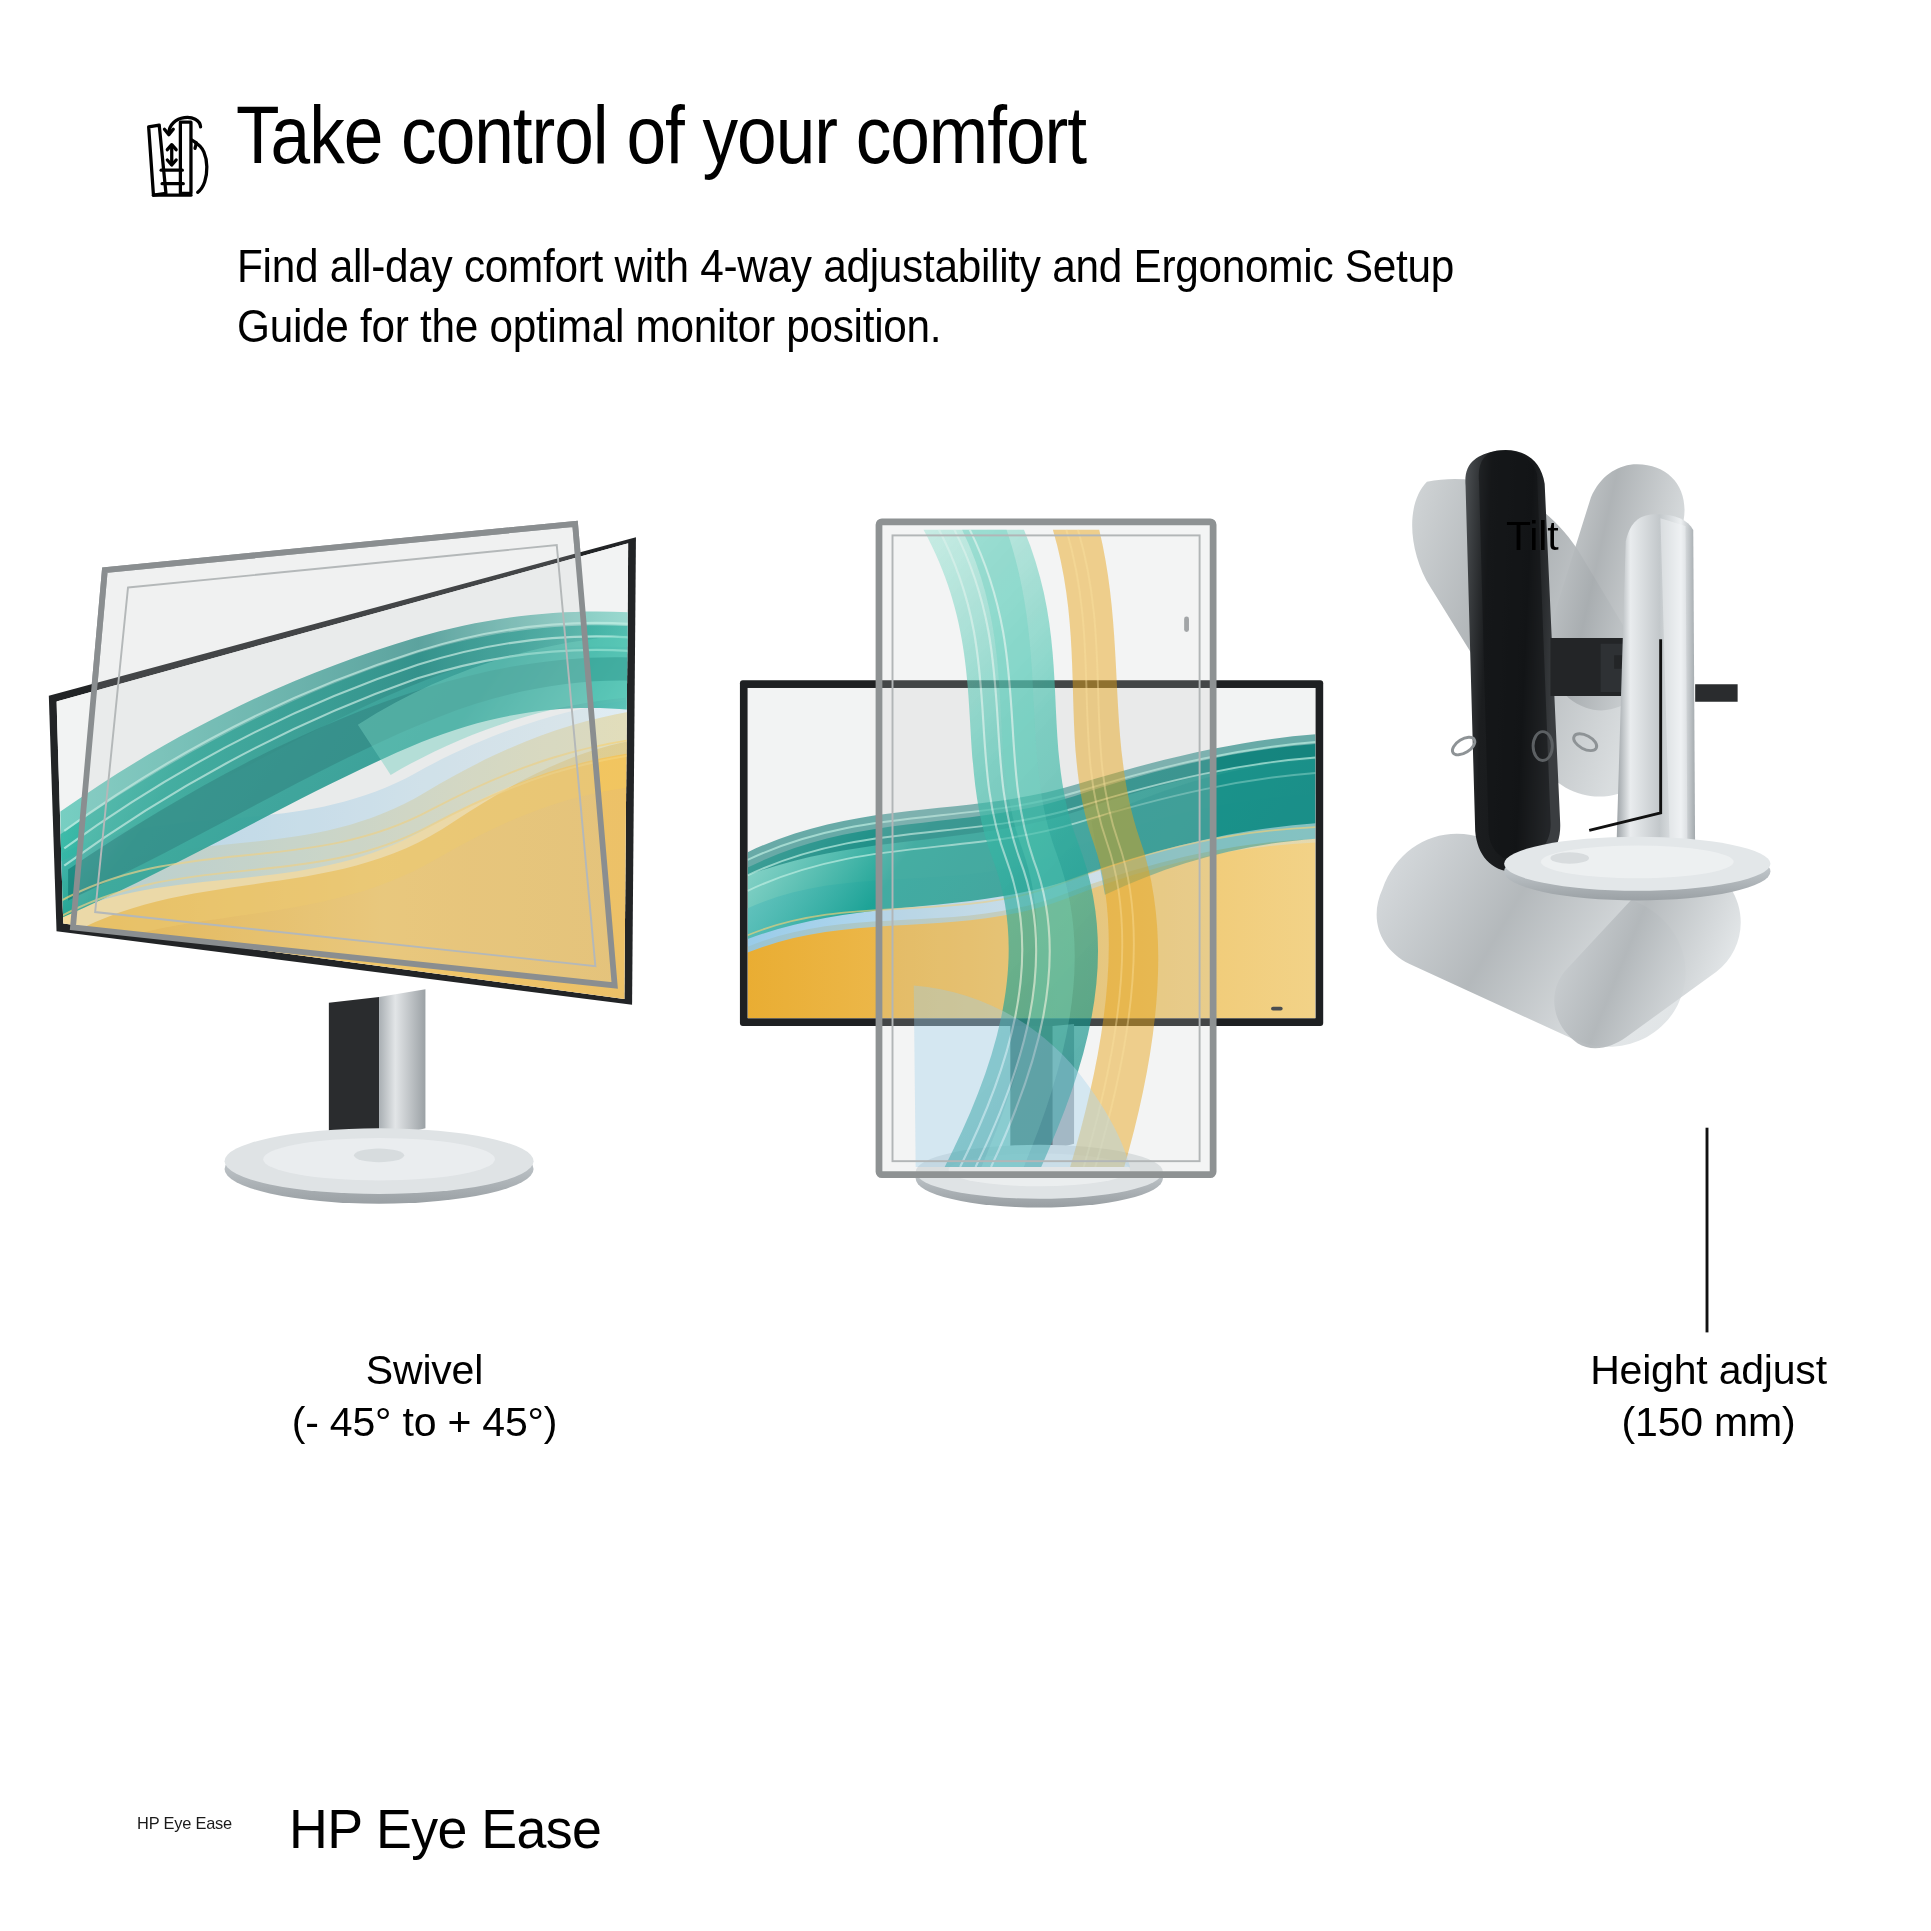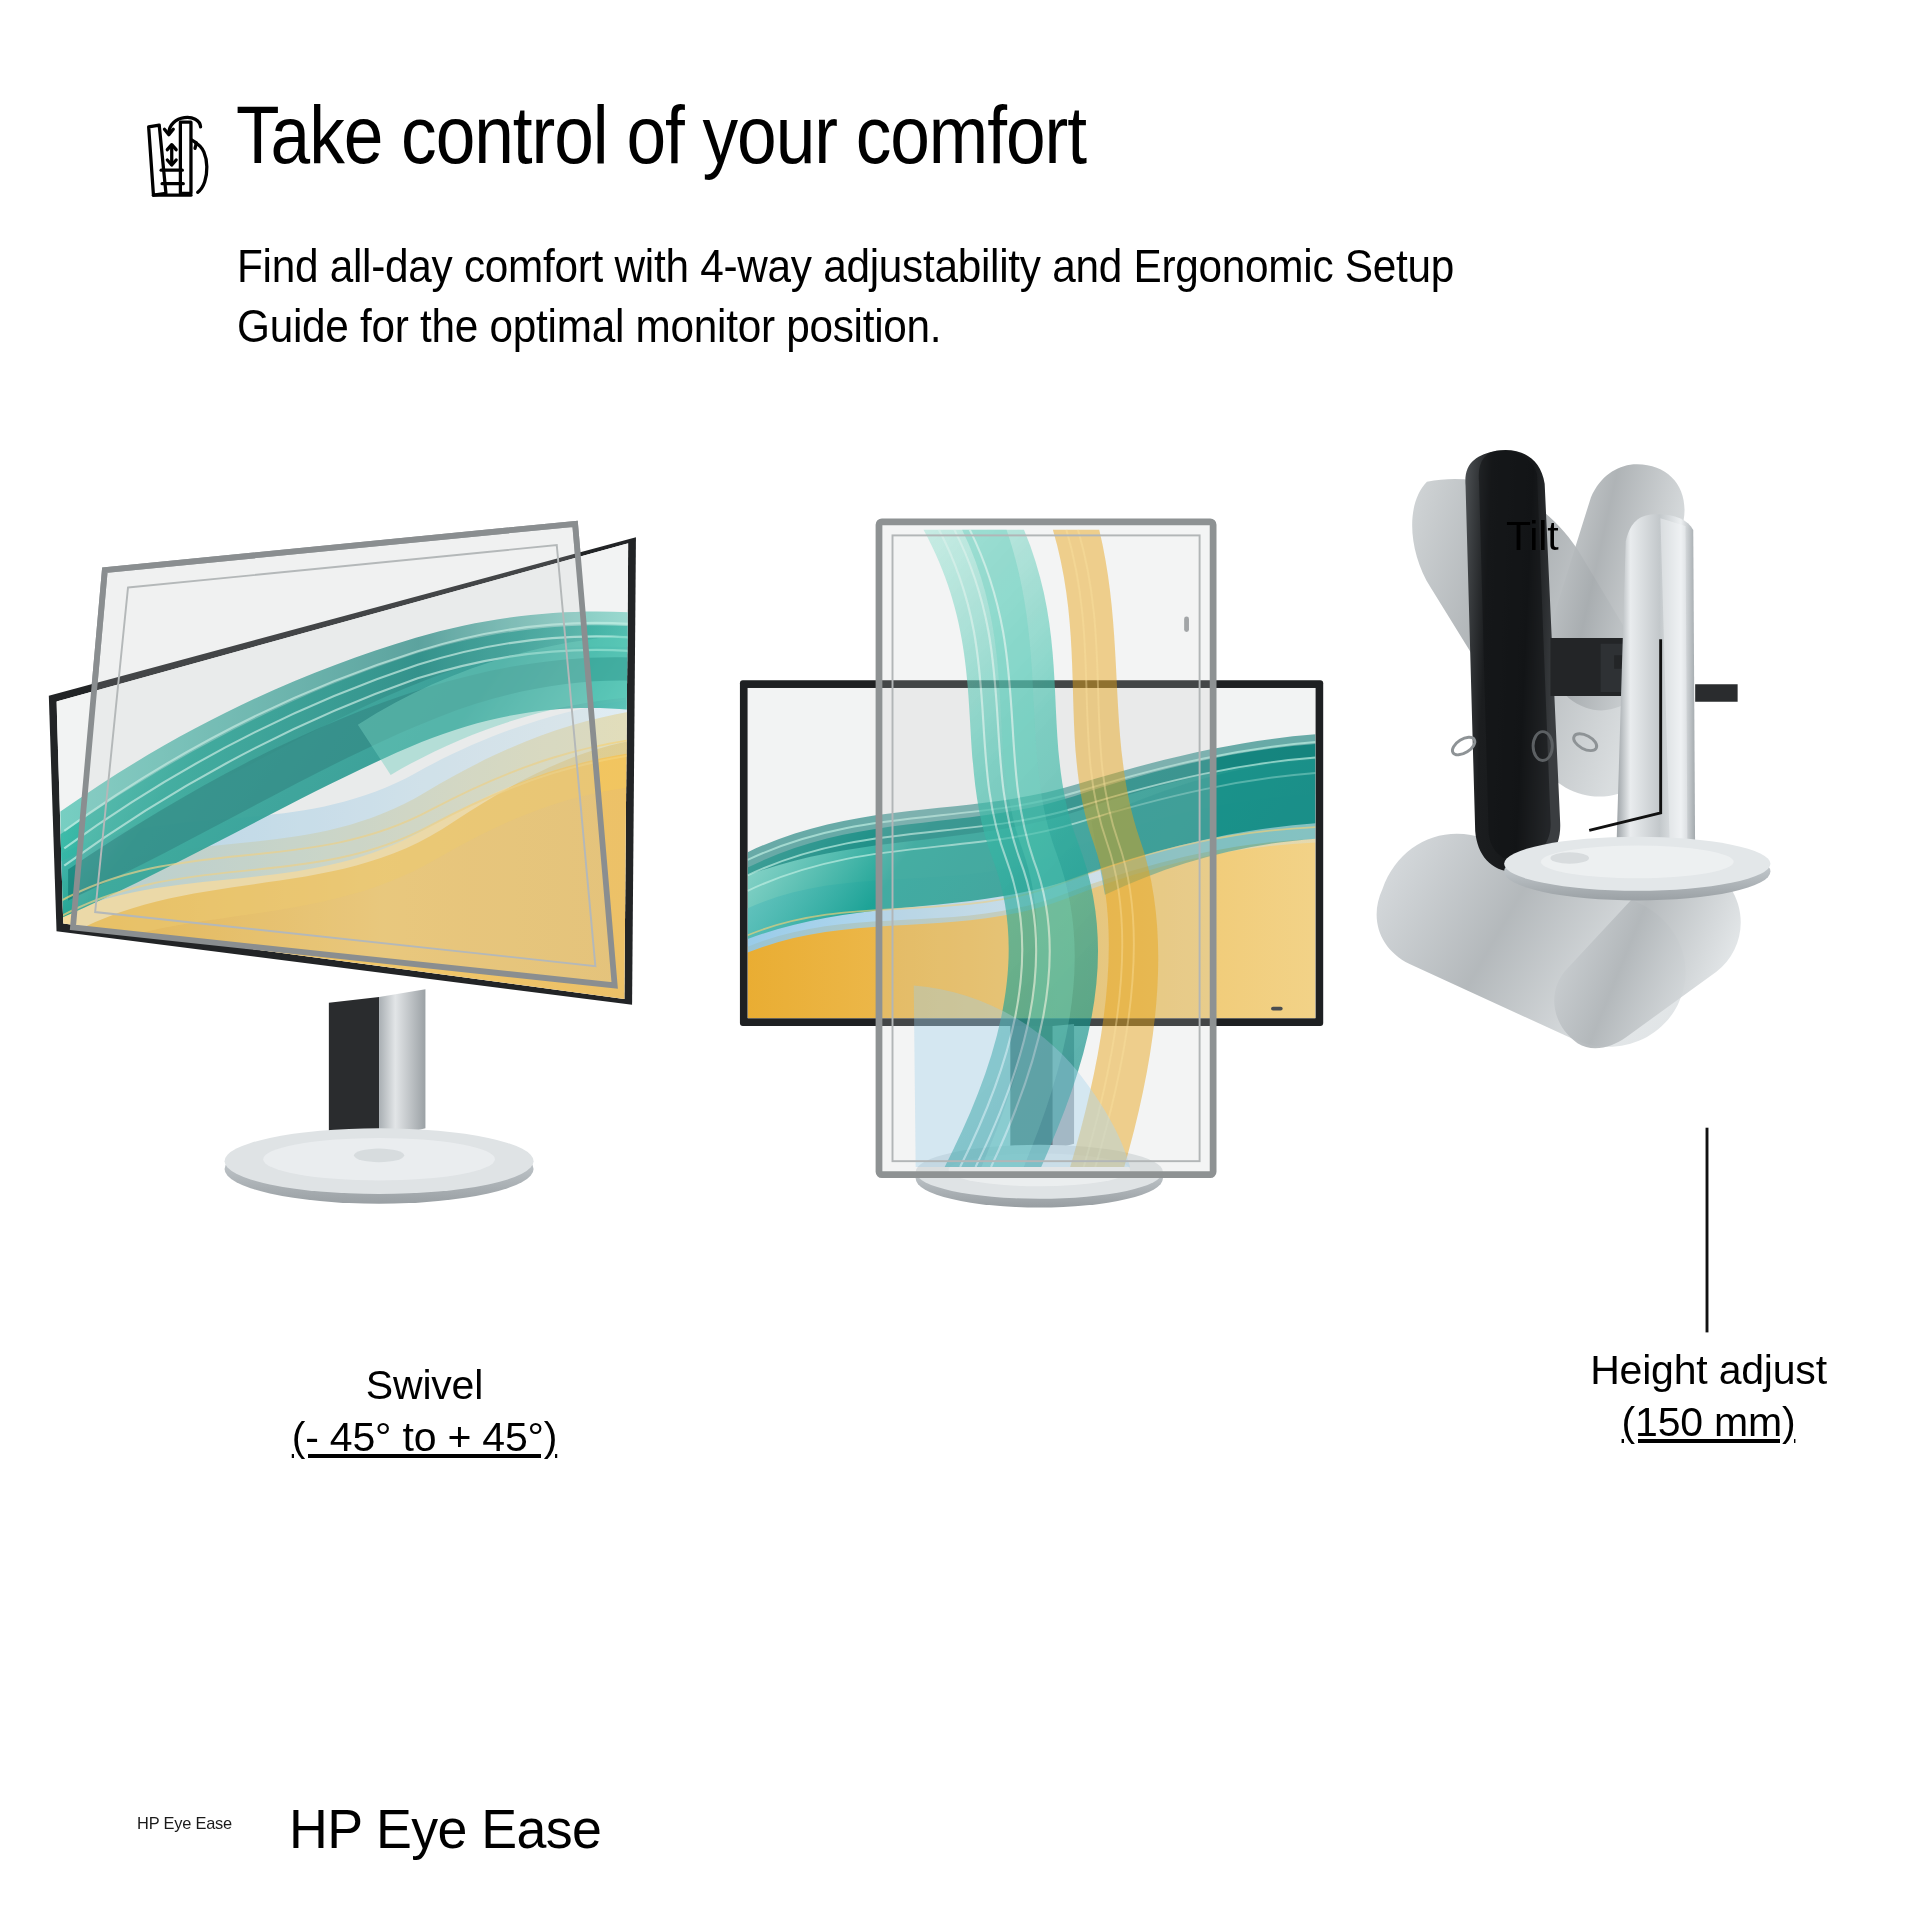--- a/index.html
+++ b/index.html
@@ -38,21 +38,21 @@
   .figures{position:absolute;left:0;top:406px;width:1931px;height:985px;}
   .fig{position:absolute;top:0;height:985px;}
   .fig svg{display:block;}
 
   
   .caption{
     position:absolute;text-align:center;
     font-size:41px;line-height:52px;font-weight:400;letter-spacing:-0.2px;
     color:#000;
   }
-  .caption .l2{white-space:nowrap;text-decoration:underline;}
+  .caption .l2{white-space:nowrap;}
 
   
   .tilt-label{
     position:absolute;text-align:left;
     font-size:41px;line-height:52px;letter-spacing:-0.2px;color:#000;
   }
 
   
   .footer{position:absolute;left:140px;top:1796px;height:77px;display:flex;}
   .badge{
@@ -367,21 +367,21 @@
     <div>Tilt</div>
   </div>
 
   <svg style="position:absolute;left:0;top:0;width:1931px;height:1931px;pointer-events:none;" viewBox="0 0 2000 2000" width="1931" height="1931">
 
     <polyline points="1720,662 1720,842 1646,860" fill="none" stroke="#111" stroke-width="3"></polyline>
 
     <line x1="1768" y1="1168" x2="1768" y2="1380" stroke="#111" stroke-width="3"></line>
   </svg>
 
-  <div class="caption" style="left:135px;top:1344px;width:579px;margin-top:15px;">
+  <div class="caption" style="left:135px;top:1344px;width:579px;">
     <div class="l1">Swivel</div>
     <div class="l2">(- 45° to + 45°)</div>
   </div>
 
 
   <div class="caption" style="left:1419px;top:1344px;width:579px;">
     <div class="l1">Height adjust</div>
     <div class="l2">(150 mm)</div>
   </div>
 

